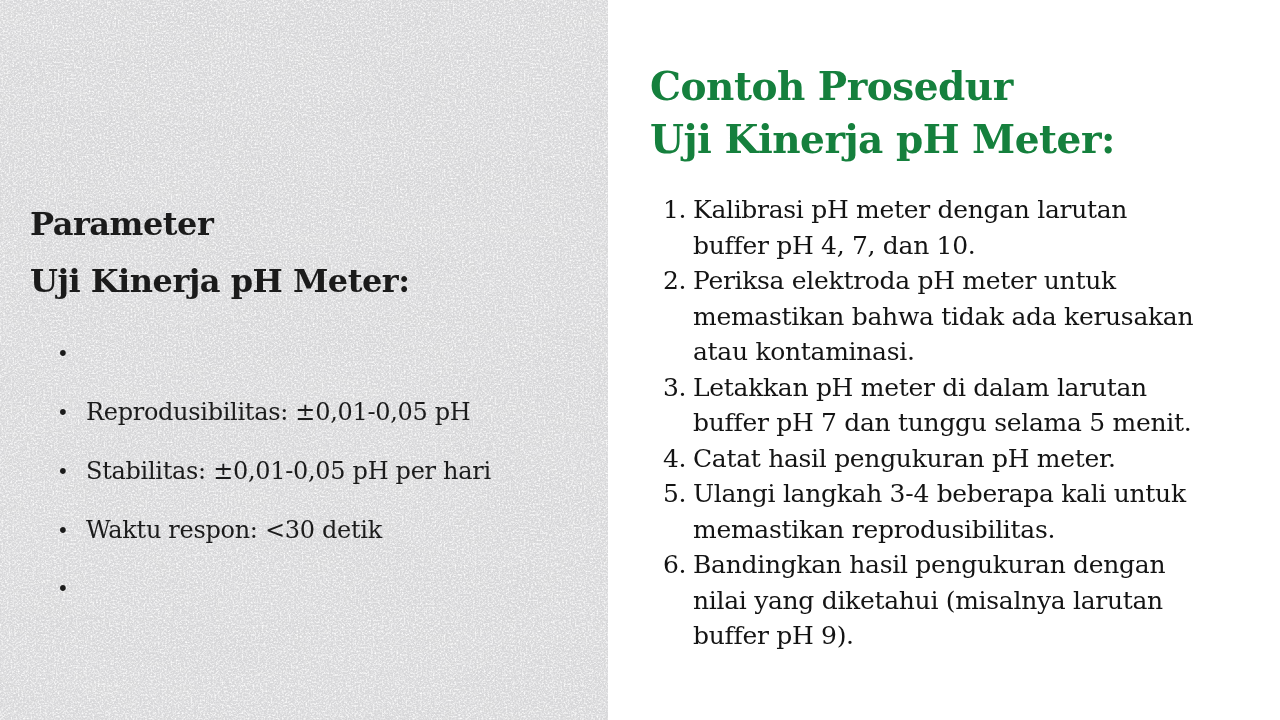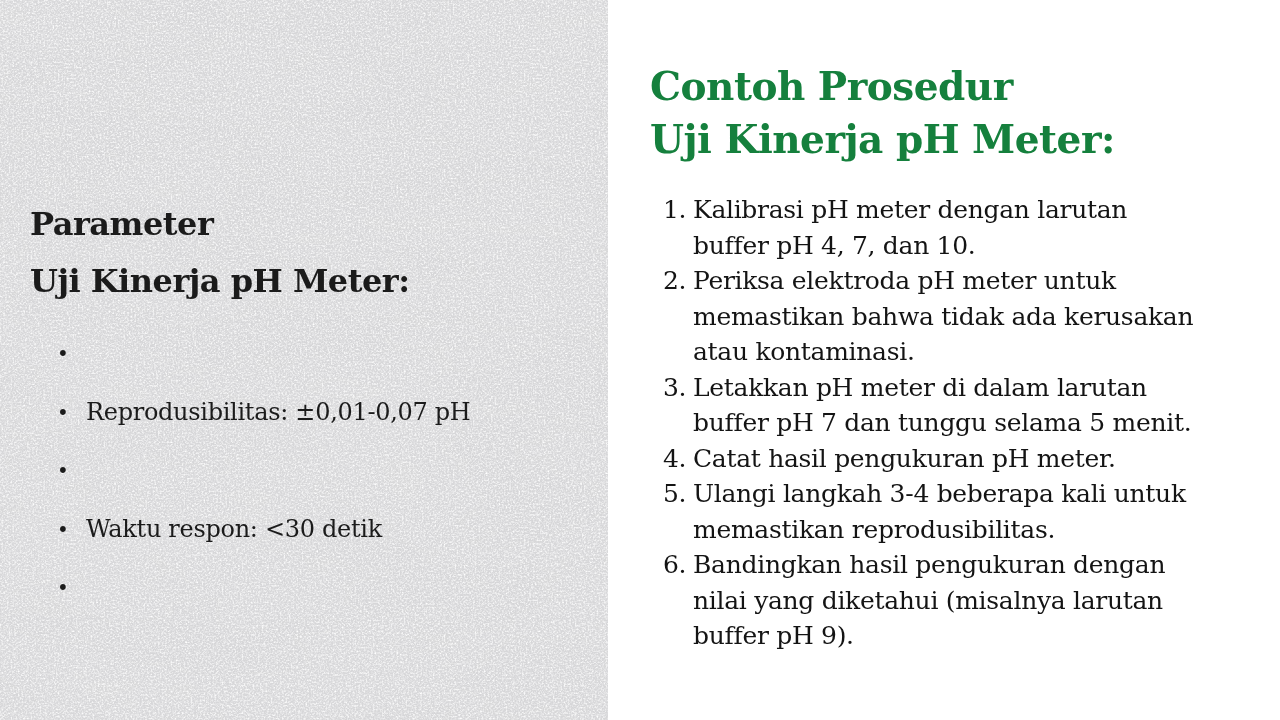--- a/index.html
+++ b/index.html
@@ -137,24 +137,25 @@
     <div class="left-content">
       <h1 class="left-title">Parameter
 Uji Kinerja pH Meter:</h1>
 
       <ul class="bullet-list">
         <li class="bullet-item">
           <span class="bullet-dot">•</span>
         </li>
         <li class="bullet-item">
           <span class="bullet-dot">•</span>
-          <span>Reprodusibilitas: ±0,01-0,07 pH</span>
-        </li>
-        <li class="bullet-item">
-          <span class="bullet-dot">•</span>
+          <span>Reprodusibilitas: ±0,01-0,05 pH</span>
+        </li>
+        <li class="bullet-item">
+          <span class="bullet-dot">•</span>
+          <span>Stabilitas: ±0,01-0,05 pH per hari</span>
         </li>
         <li class="bullet-item">
           <span class="bullet-dot">•</span>
           <span>Waktu respon: &lt;30 detik</span>
         </li>
         <li class="bullet-item">
           <span class="bullet-dot">•</span>
         </li>
       </ul>
     </div>

